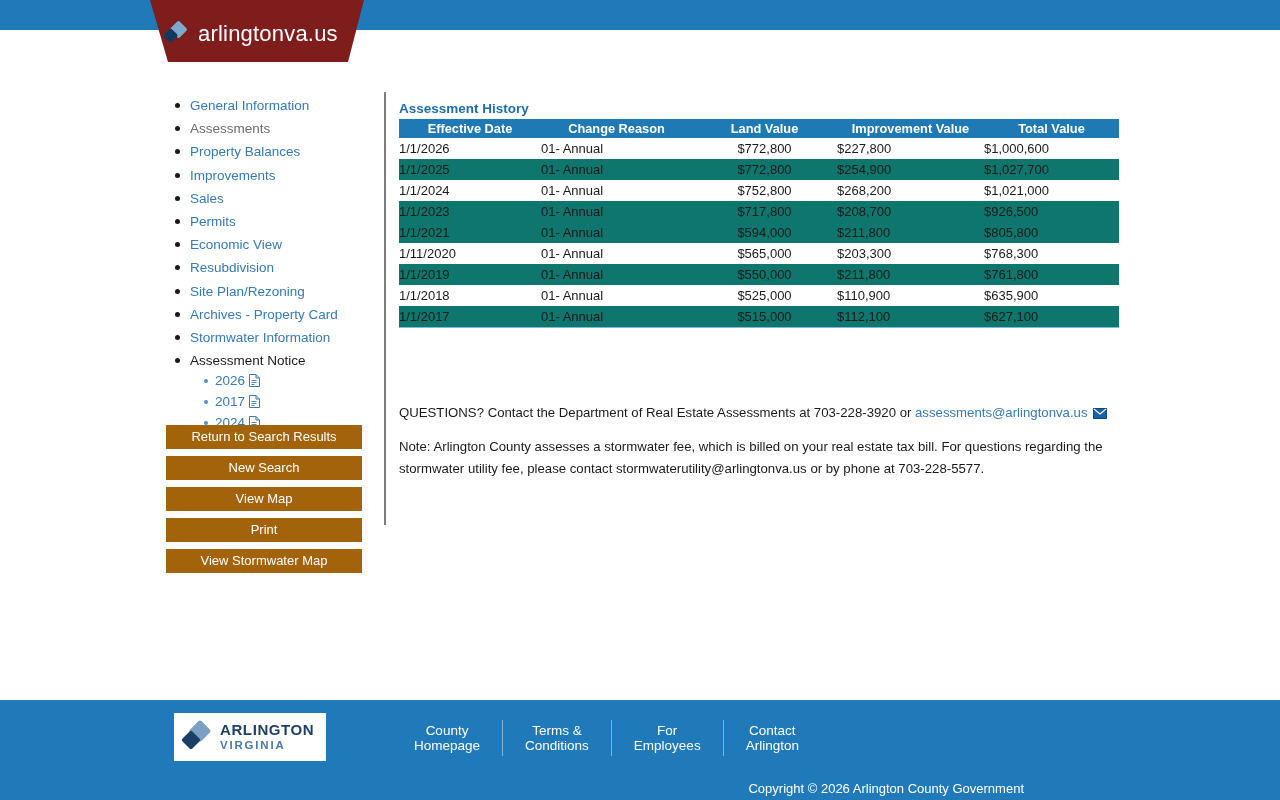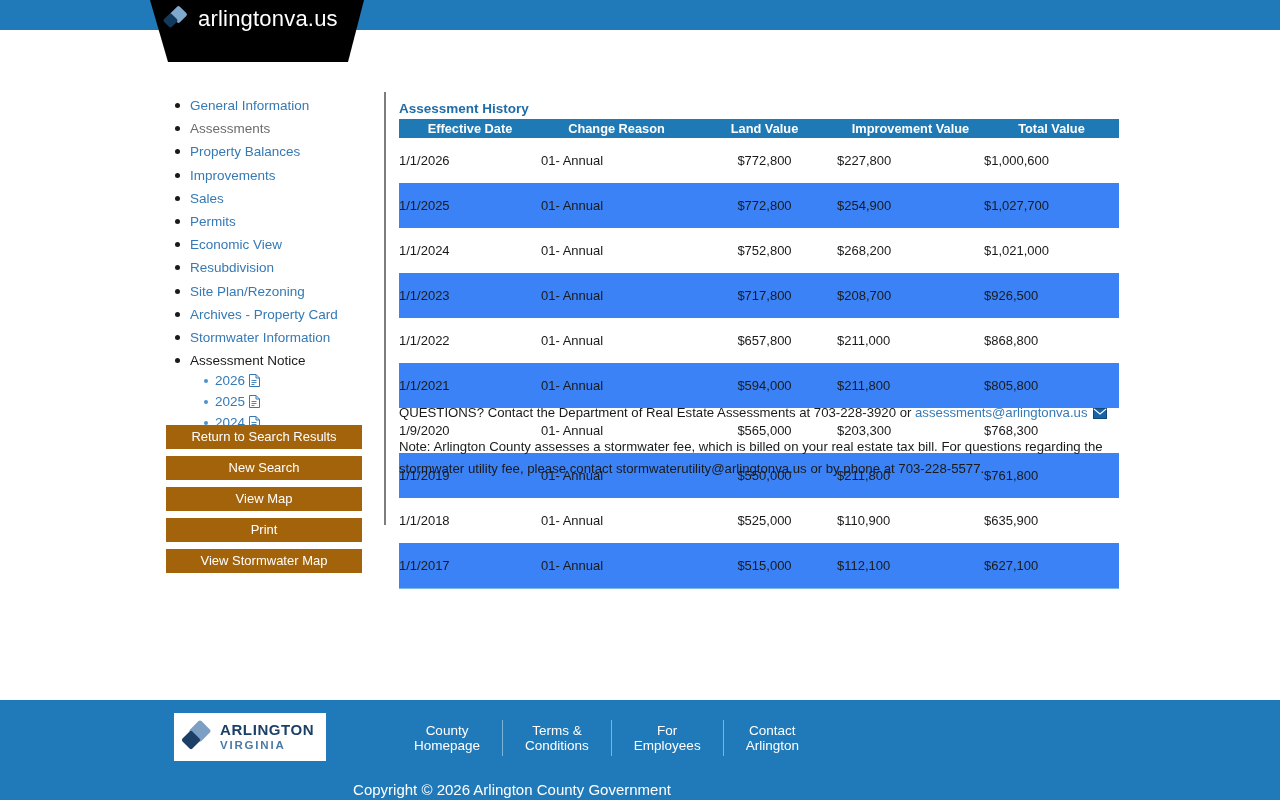--- a/index.html
+++ b/index.html
@@ -23,24 +23,24 @@
     top: 0; left: 0;
     width: 1280px;
     height: 30px;
     background: #2079b8;
   }
   #brand-tab {
     position: absolute;
     top: 0; left: 150px;
     width: 214px;
     height: 62px;
-    background: #000000;
+    background: #7f1d1d;
     clip-path: polygon(0 0, 214px 0, 198px 62px, 18px 62px);
     display: flex;
-    align-items: flex-start;
+    align-items: center;
     padding-left: 14px;
     box-sizing: border-box;
   }
   #brand-logo {
     width: 26px;
     height: 26px;
     position: relative;
     flex: 0 0 auto;
     margin-right: 8px;
     margin-top: 6px;
@@ -222,27 +222,27 @@
     background: #1f79b5;
     color: #ffffff;
     font-size: 12.8px;
     font-weight: bold;
     height: 16px;
     padding: 1px 0 2px 0;
     text-align: center;
   }
   table.history tbody td {
     height: 19px;
-    padding: 13px 0;
+    padding: 1px 0;
     color: #1a1a1a;
     font-size: 13px;
     vertical-align: middle;
   }
   table.history tbody tr.alt td {
-    background: #3b82f6;
+    background: #0f766e;
     margin-left: 9px;
   }
   table.history tbody tr:last-child td {
     border-bottom: 1px solid #7bb9e0;
   }
   td.c-date   { padding-left: 12px; text-align: left; }
   td.c-reason { padding-left: 56px; text-align: left; }
   td.c-land   { padding-left: 25px; text-align: center; }
   td.c-impr   { padding-left: 37px; text-align: left; }
   td.c-total  { padding-left: 50px; text-align: left; }
@@ -351,23 +351,23 @@
   #footer-nav .sep {
     width: 1px;
     height: 36px;
     background: #7fb3d8;
   }
   #copyright {
     position: absolute;
     left: 0;
     top: 781px;
     width: 1024px;
-    text-align: center;
+    text-align: right;
     color: #ffffff;
-    font-size: 15px;
+    font-size: 13px;
   }
 </style>
 </head>
 <body>
 
 <div id="top-banner"></div>
 
 <div id="brand-tab">
   <span id="brand-logo">
     <span class="d1"></span>
@@ -417,21 +417,21 @@
         <span class="current" style="color:#1a1a1a">Assessment Notice</span>
         <ul class="sublist">
           <li>
             <a href="#">2026</a><span class="pdf-icon"><svg width="11" height="13" viewBox="0 0 11 13">
                   <path d="M0.5 0.5 H7 L10.5 4 V12.5 H0.5 Z" fill="#ffffff" stroke="#3579b5" stroke-width="1"></path>
                   <path d="M7 0.5 V4 H10.5" fill="none" stroke="#3579b5" stroke-width="1"></path>
                   <path d="M2.5 6.5 h5 M2.5 8.5 h5 M2.5 10.5 h3" stroke="#3579b5" stroke-width="0.9"></path>
                 </svg></span>
           </li>
           <li>
-            <a href="#">2025</a><span class="pdf-icon"><svg width="11" height="13" viewBox="0 0 11 13">
+            <a href="#">2017</a><span class="pdf-icon"><svg width="11" height="13" viewBox="0 0 11 13">
                   <path d="M0.5 0.5 H7 L10.5 4 V12.5 H0.5 Z" fill="#ffffff" stroke="#3579b5" stroke-width="1"></path>
                   <path d="M7 0.5 V4 H10.5" fill="none" stroke="#3579b5" stroke-width="1"></path>
                   <path d="M2.5 6.5 h5 M2.5 8.5 h5 M2.5 10.5 h3" stroke="#3579b5" stroke-width="0.9"></path>
                 </svg></span>
           </li>
           <li>
             <a href="#">2024</a><span class="pdf-icon"><svg width="11" height="13" viewBox="0 0 11 13">
                   <path d="M0.5 0.5 H7 L10.5 4 V12.5 H0.5 Z" fill="#ffffff" stroke="#3579b5" stroke-width="1"></path>
                   <path d="M7 0.5 V4 H10.5" fill="none" stroke="#3579b5" stroke-width="1"></path>
                   <path d="M2.5 6.5 h5 M2.5 8.5 h5 M2.5 10.5 h3" stroke="#3579b5" stroke-width="0.9"></path>
@@ -495,36 +495,29 @@
           <td class="c-impr">$268,200</td>
           <td class="c-total">$1,021,000</td>
         </tr>
         <tr class="alt">
           <td class="c-date">1/1/2023</td>
           <td class="c-reason">01- Annual</td>
           <td class="c-land">$717,800</td>
           <td class="c-impr">$208,700</td>
           <td class="c-total">$926,500</td>
         </tr>
-        <tr>
-          <td class="c-date">1/1/2022</td>
-          <td class="c-reason">01- Annual</td>
-          <td class="c-land">$657,800</td>
-          <td class="c-impr">$211,000</td>
-          <td class="c-total">$868,800</td>
-        </tr>
         <tr class="alt">
           <td class="c-date">1/1/2021</td>
           <td class="c-reason">01- Annual</td>
           <td class="c-land">$594,000</td>
           <td class="c-impr">$211,800</td>
           <td class="c-total">$805,800</td>
         </tr>
         <tr>
-          <td class="c-date">1/9/2020</td>
+          <td class="c-date">1/11/2020</td>
           <td class="c-reason">01- Annual</td>
           <td class="c-land">$565,000</td>
           <td class="c-impr">$203,300</td>
           <td class="c-total">$768,300</td>
         </tr>
         <tr class="alt">
           <td class="c-date">1/1/2019</td>
           <td class="c-reason">01- Annual</td>
           <td class="c-land">$550,000</td>
           <td class="c-impr">$211,800</td>

